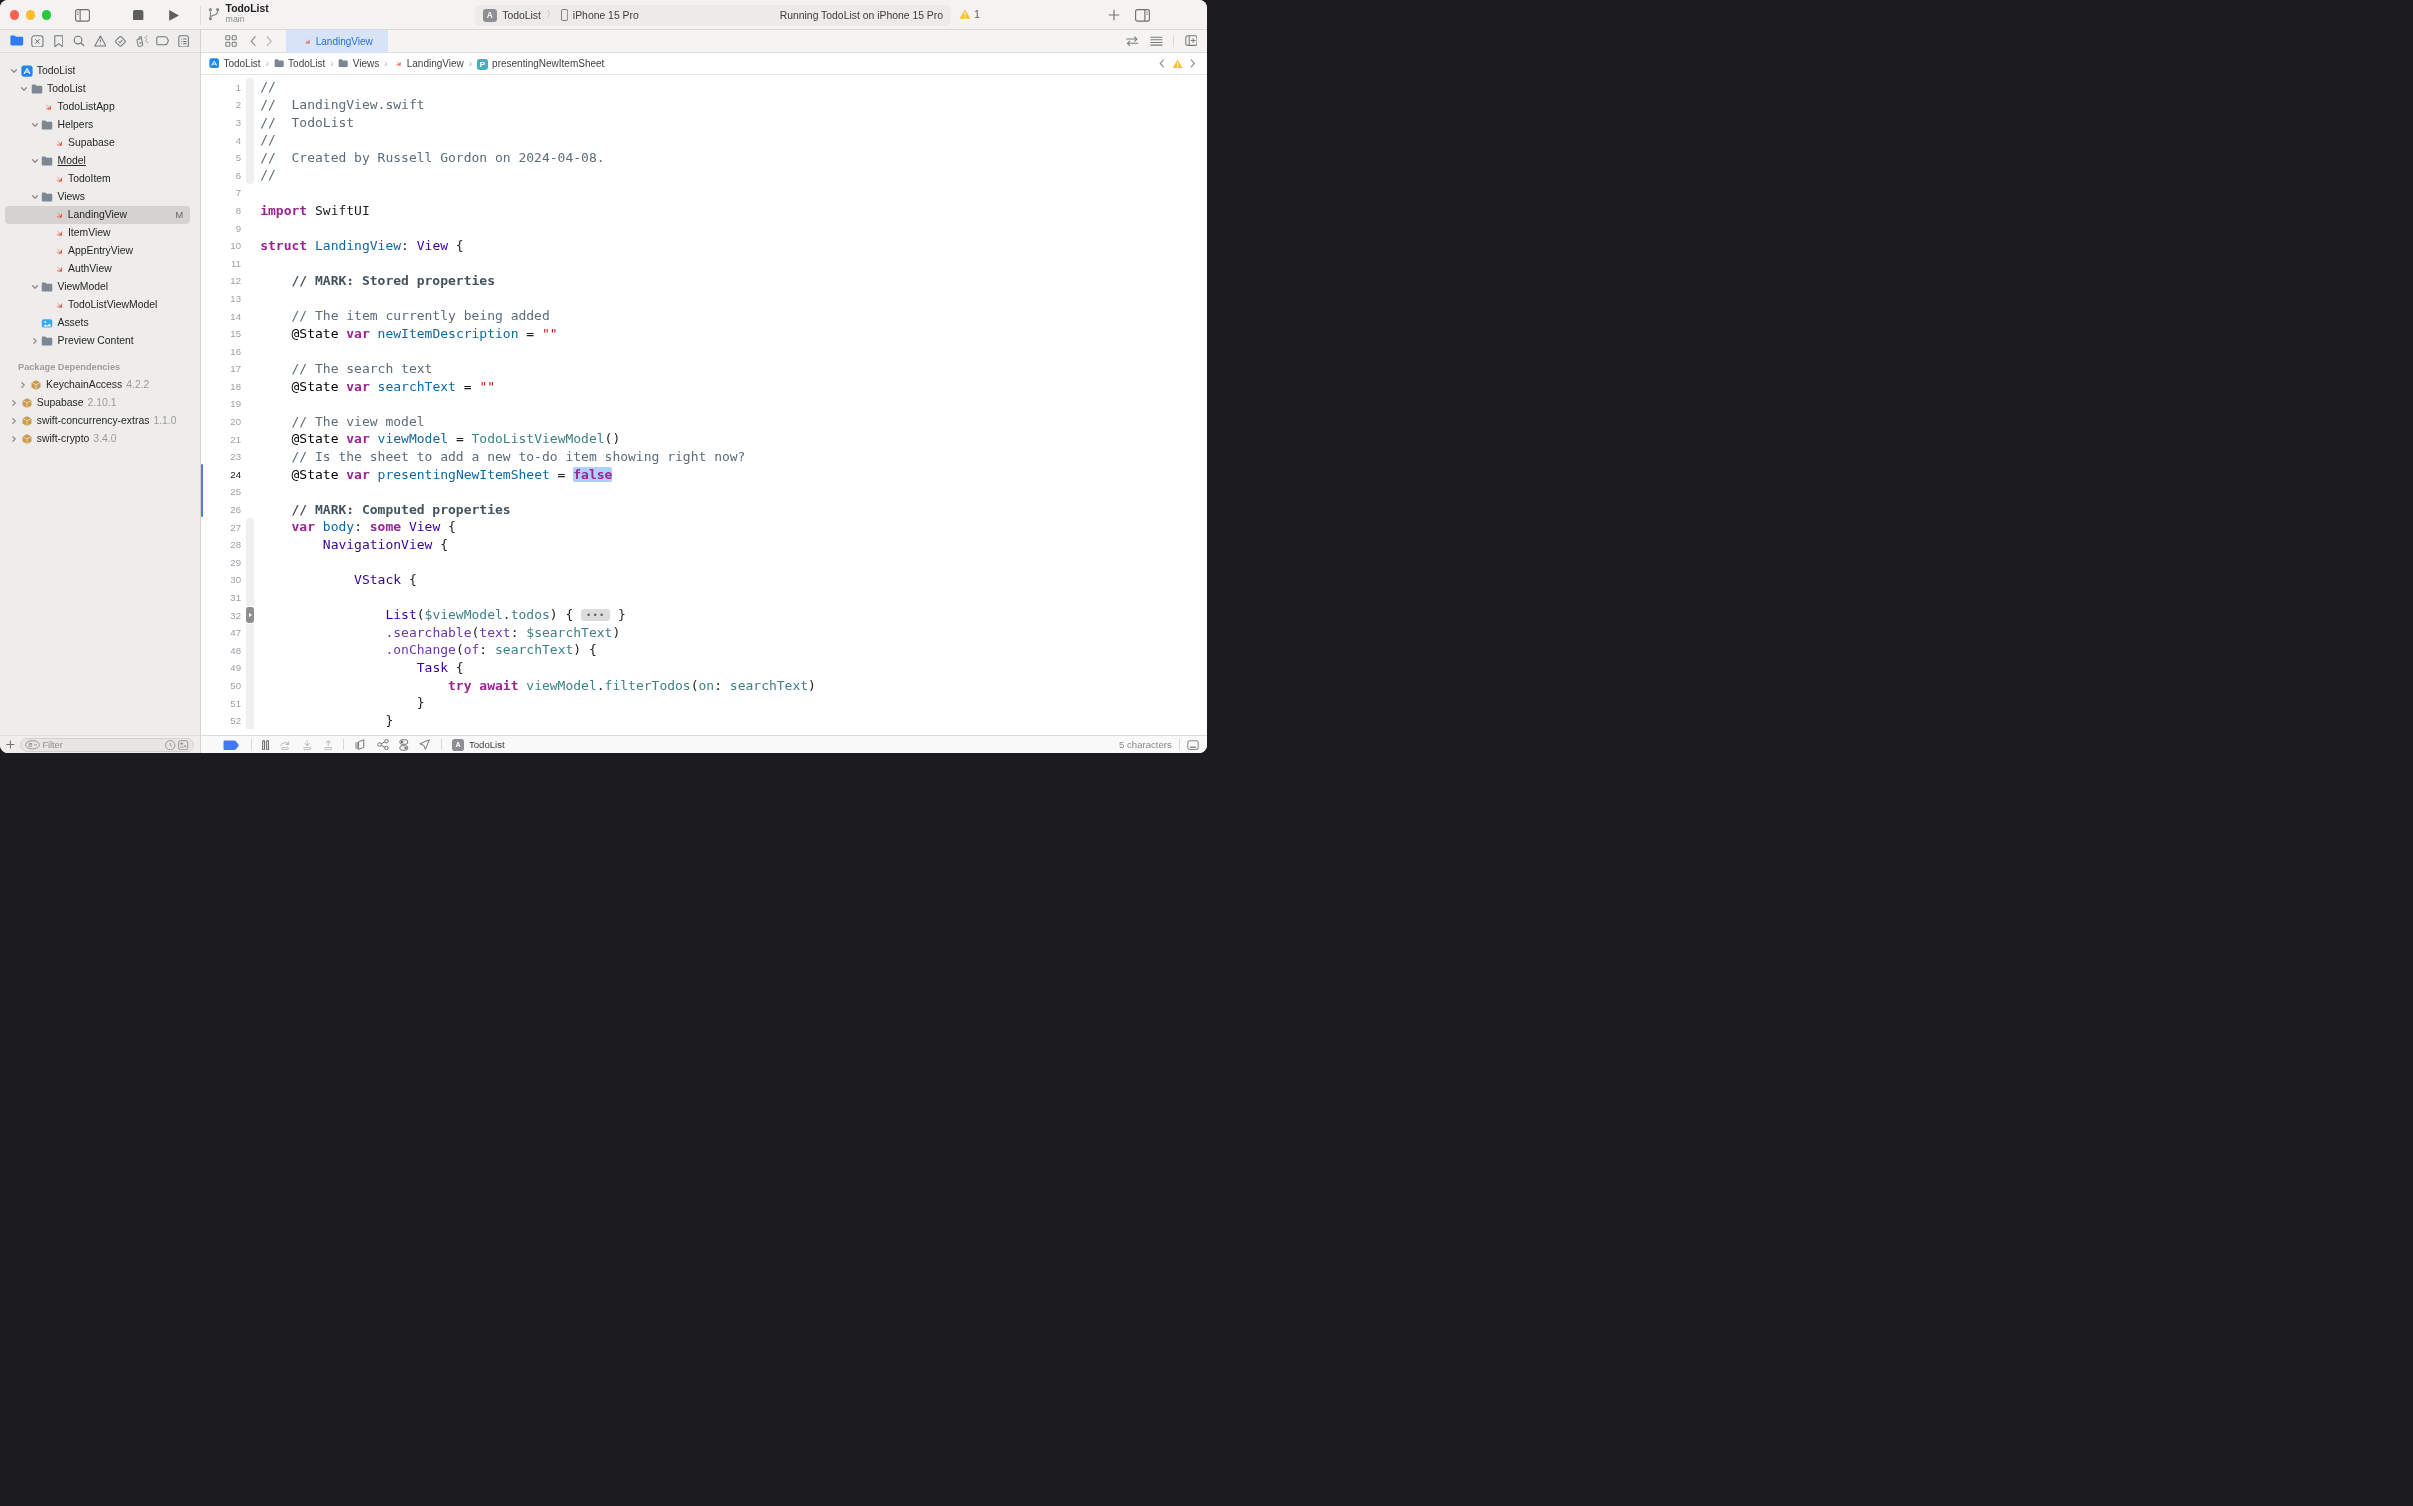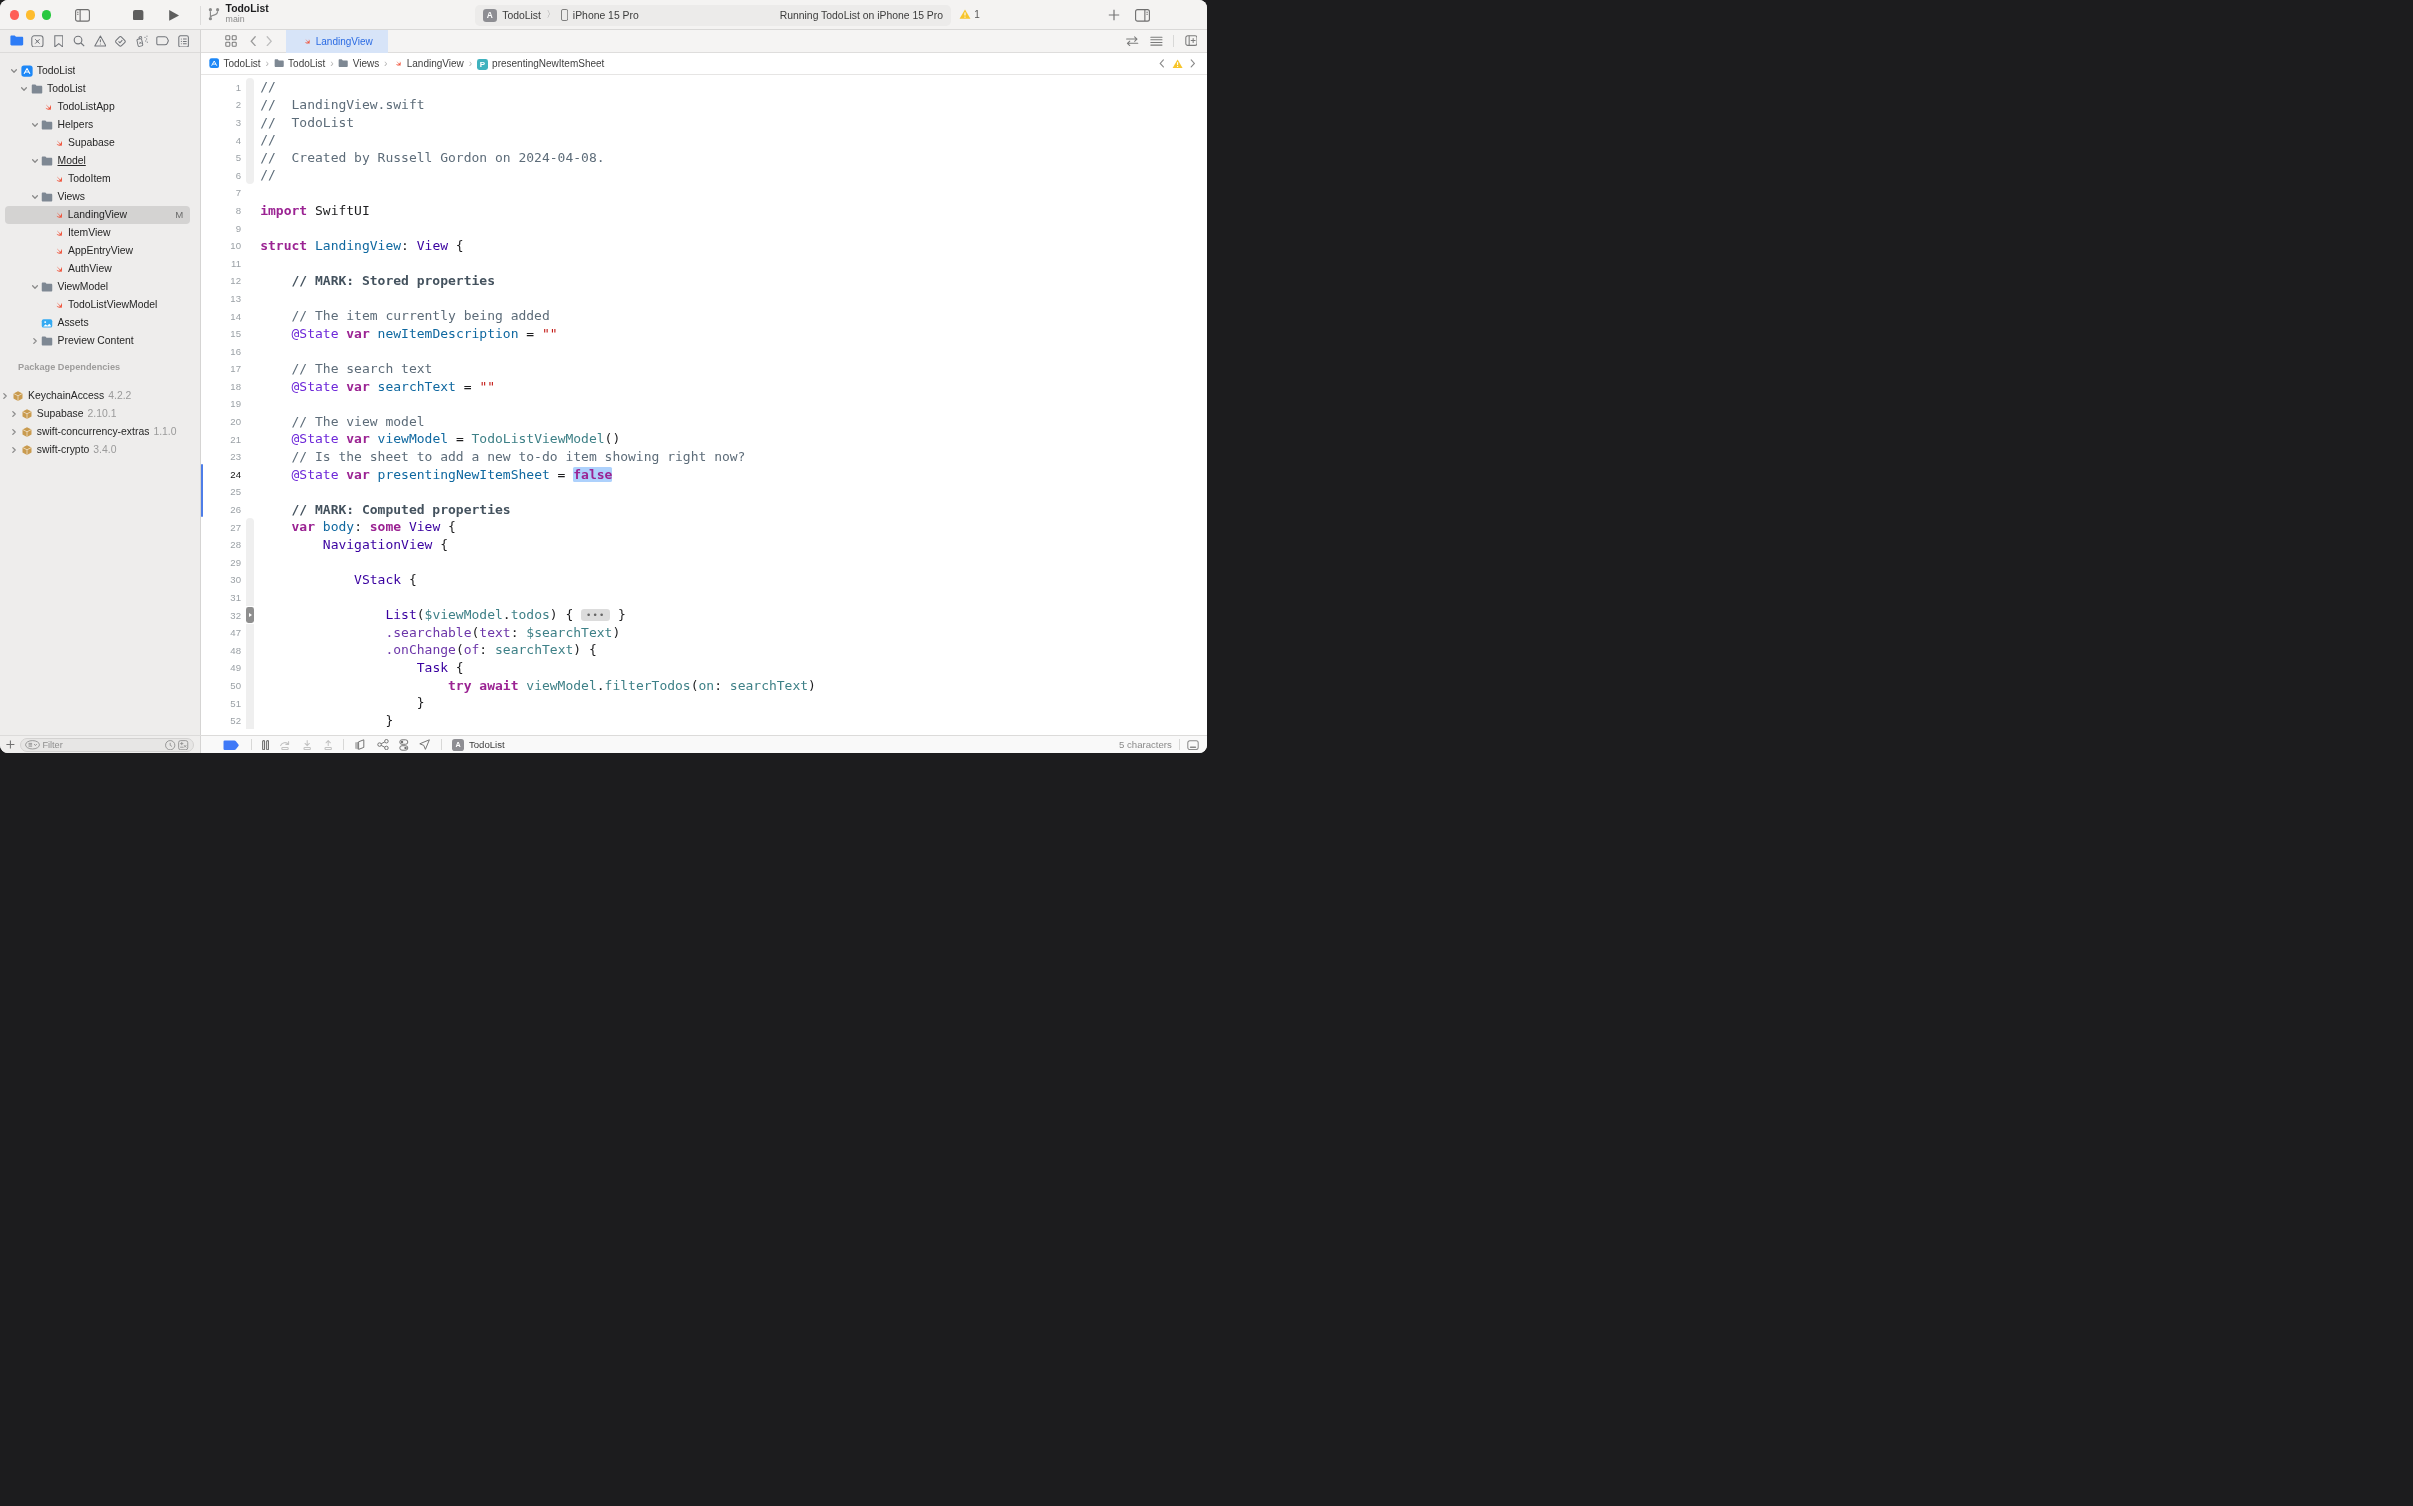--- a/index.html
+++ b/index.html
@@ -63,21 +63,21 @@
   .gut.cur { color:#141414; }
   .rib { width:8px; flex:0 0 8px; height:17.6px; margin-left:4.8px; position:relative; }
   .rib.cs { background:#EFEFEF; border-radius:4px 4px 0 0; }
   .rib.c  { background:#EFEFEF; }
   .rib.ce { background:#EFEFEF; border-radius:0 0 4px 4px; }
   .rib.fold { background:#8F8F8F; border-radius:2.4px; height:16px; margin-top:0.8px; width:9.6px; }
   .rib.fold::after { content:""; position:absolute; left:3.2px; top:5.6px; border-left:3.2px solid #fff; border-top:2.4px solid transparent; border-bottom:2.4px solid transparent; }
   .src { margin-left:6.4px; font-family:"DejaVu Sans Mono", monospace; font-size:13px; white-space:pre; line-height:17.6px; }
   .tok-pl{color:#1D1D1F} .tok-cmt{color:#5D6C79} .tok-mark{color:#44525E;font-weight:700}
   .tok-kw{color:#9B2393;font-weight:700} .tok-str{color:#C41A16}
-  .tok-attr{color:#6d28d9} .tok-type{color:#3900A0} .tok-meth{color:#6C36A9}
+  .tok-attr{color:#000000} .tok-type{color:#3900A0} .tok-meth{color:#6C36A9}
   .tok-decl{color:#0F68A0} .tok-ref{color:#3E8087}
   .tok-kwsel{color:#9B2393;font-weight:700;background:#ADD1FC;border-radius:1.6px}
   .foldpill { display:inline-block; background:#DCDCDC; color:#666; border-radius:3.2px; padding:0 4.8px; font-size:8.8px; letter-spacing:1.2px; line-height:12px; vertical-align:1.6px; }
 
   
   .bottombar { height:17.6px; flex:0 0 17.6px; display:flex; border-top:0.8px solid #DCDBDA; font-size:9.2px; }
   .bb-left { width:201px; flex:0 0 201px; background:#EFEEED; border-right:0.8px solid #D5D4D3; display:flex; align-items:center; gap:4.8px; padding:0 6.4px 0 6.4px; color:#707070; }
   .filterfield { flex:1 1 auto; height:13.6px; background:#E7E6E5; border:0.8px solid #D3D2D1; border-radius:7.2px; display:flex; align-items:center; padding:0 4px; gap:2.4px; color:#8E8E8E; }
   .filterfield input { flex:1 1 auto; min-width:0; border:0; outline:0; background:transparent; font-size:9.2px; color:#333; font-family:"Liberation Sans",sans-serif; }
   .filterfield input::placeholder { color:#8E8E8E; }
@@ -423,21 +423,21 @@
               </svg>
             </span>
             <span class="ticon">
               <svg viewBox="0 0 16 16" width="12" height="12">
                 <path d="M1 3.5C1 2.7 1.6 2 2.4 2h3.4l1.6 1.7h6.2c.8 0 1.4.7 1.4 1.5v7.3c0 .8-.6 1.5-1.4 1.5H2.4C1.6 14 1 13.3 1 12.5z" fill="#7E8893"></path>
               </svg>
             </span>
             <span class="tlabel">Preview Content</span>
           </div>
           <div class="pkg-header">Package Dependencies</div>
-          <div class="tree-row" style="padding-left: 0; margin-top: 11px;">
+          <div class="tree-row" style="padding-left: 18px;">
             <span class="chev">
               <svg viewBox="0 0 10 10" width="8" height="8">
                 <path d="M3.5 2 6.5 5 3.5 8" stroke="#8B8B8B" stroke-width="1.6" fill="none" stroke-linecap="round" stroke-linejoin="round"></path>
               </svg>
             </span>
             <span class="ticon">
               <svg viewBox="0 0 16 16" width="12" height="12">
                 <path d="M8 1.5 14 4.6v6.8L8 14.5 2 11.4V4.6z" fill="#C99B4F"></path>
                 <path d="M2 4.6 8 7.7l6-3.1M8 7.7v6.8" stroke="#fff" stroke-width="0.9" fill="none" opacity="0.85"></path>
               </svg>

